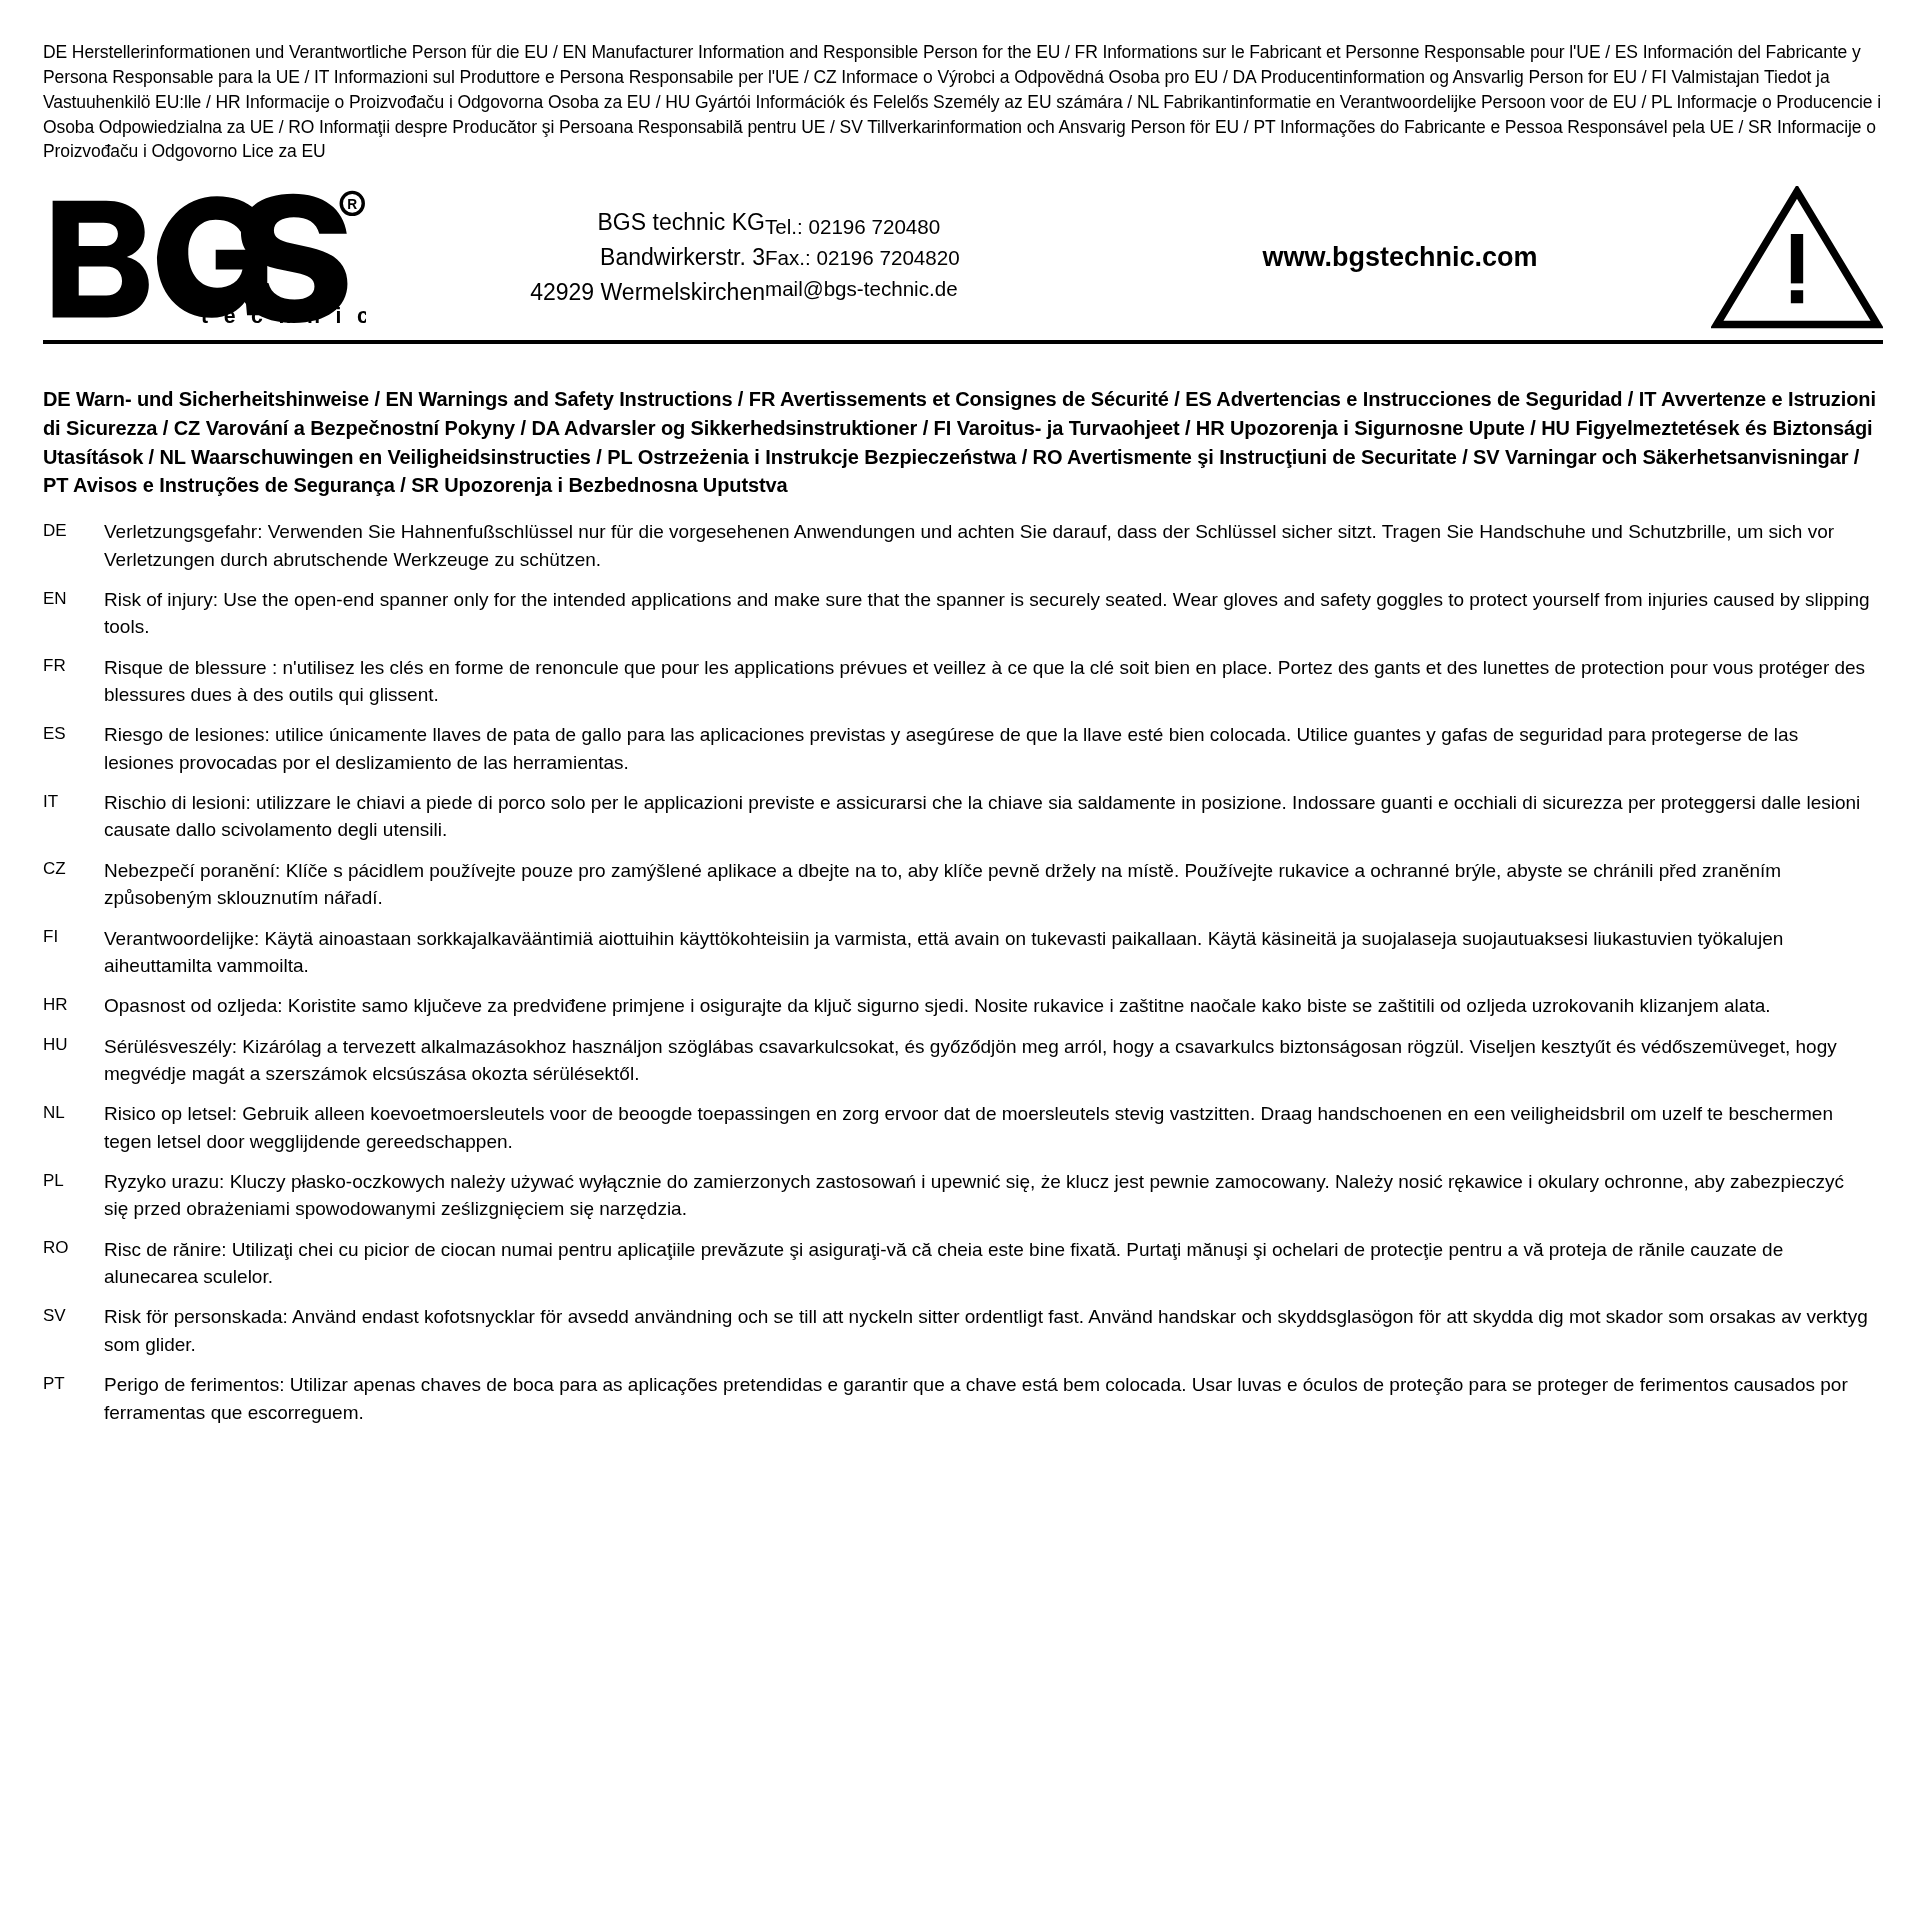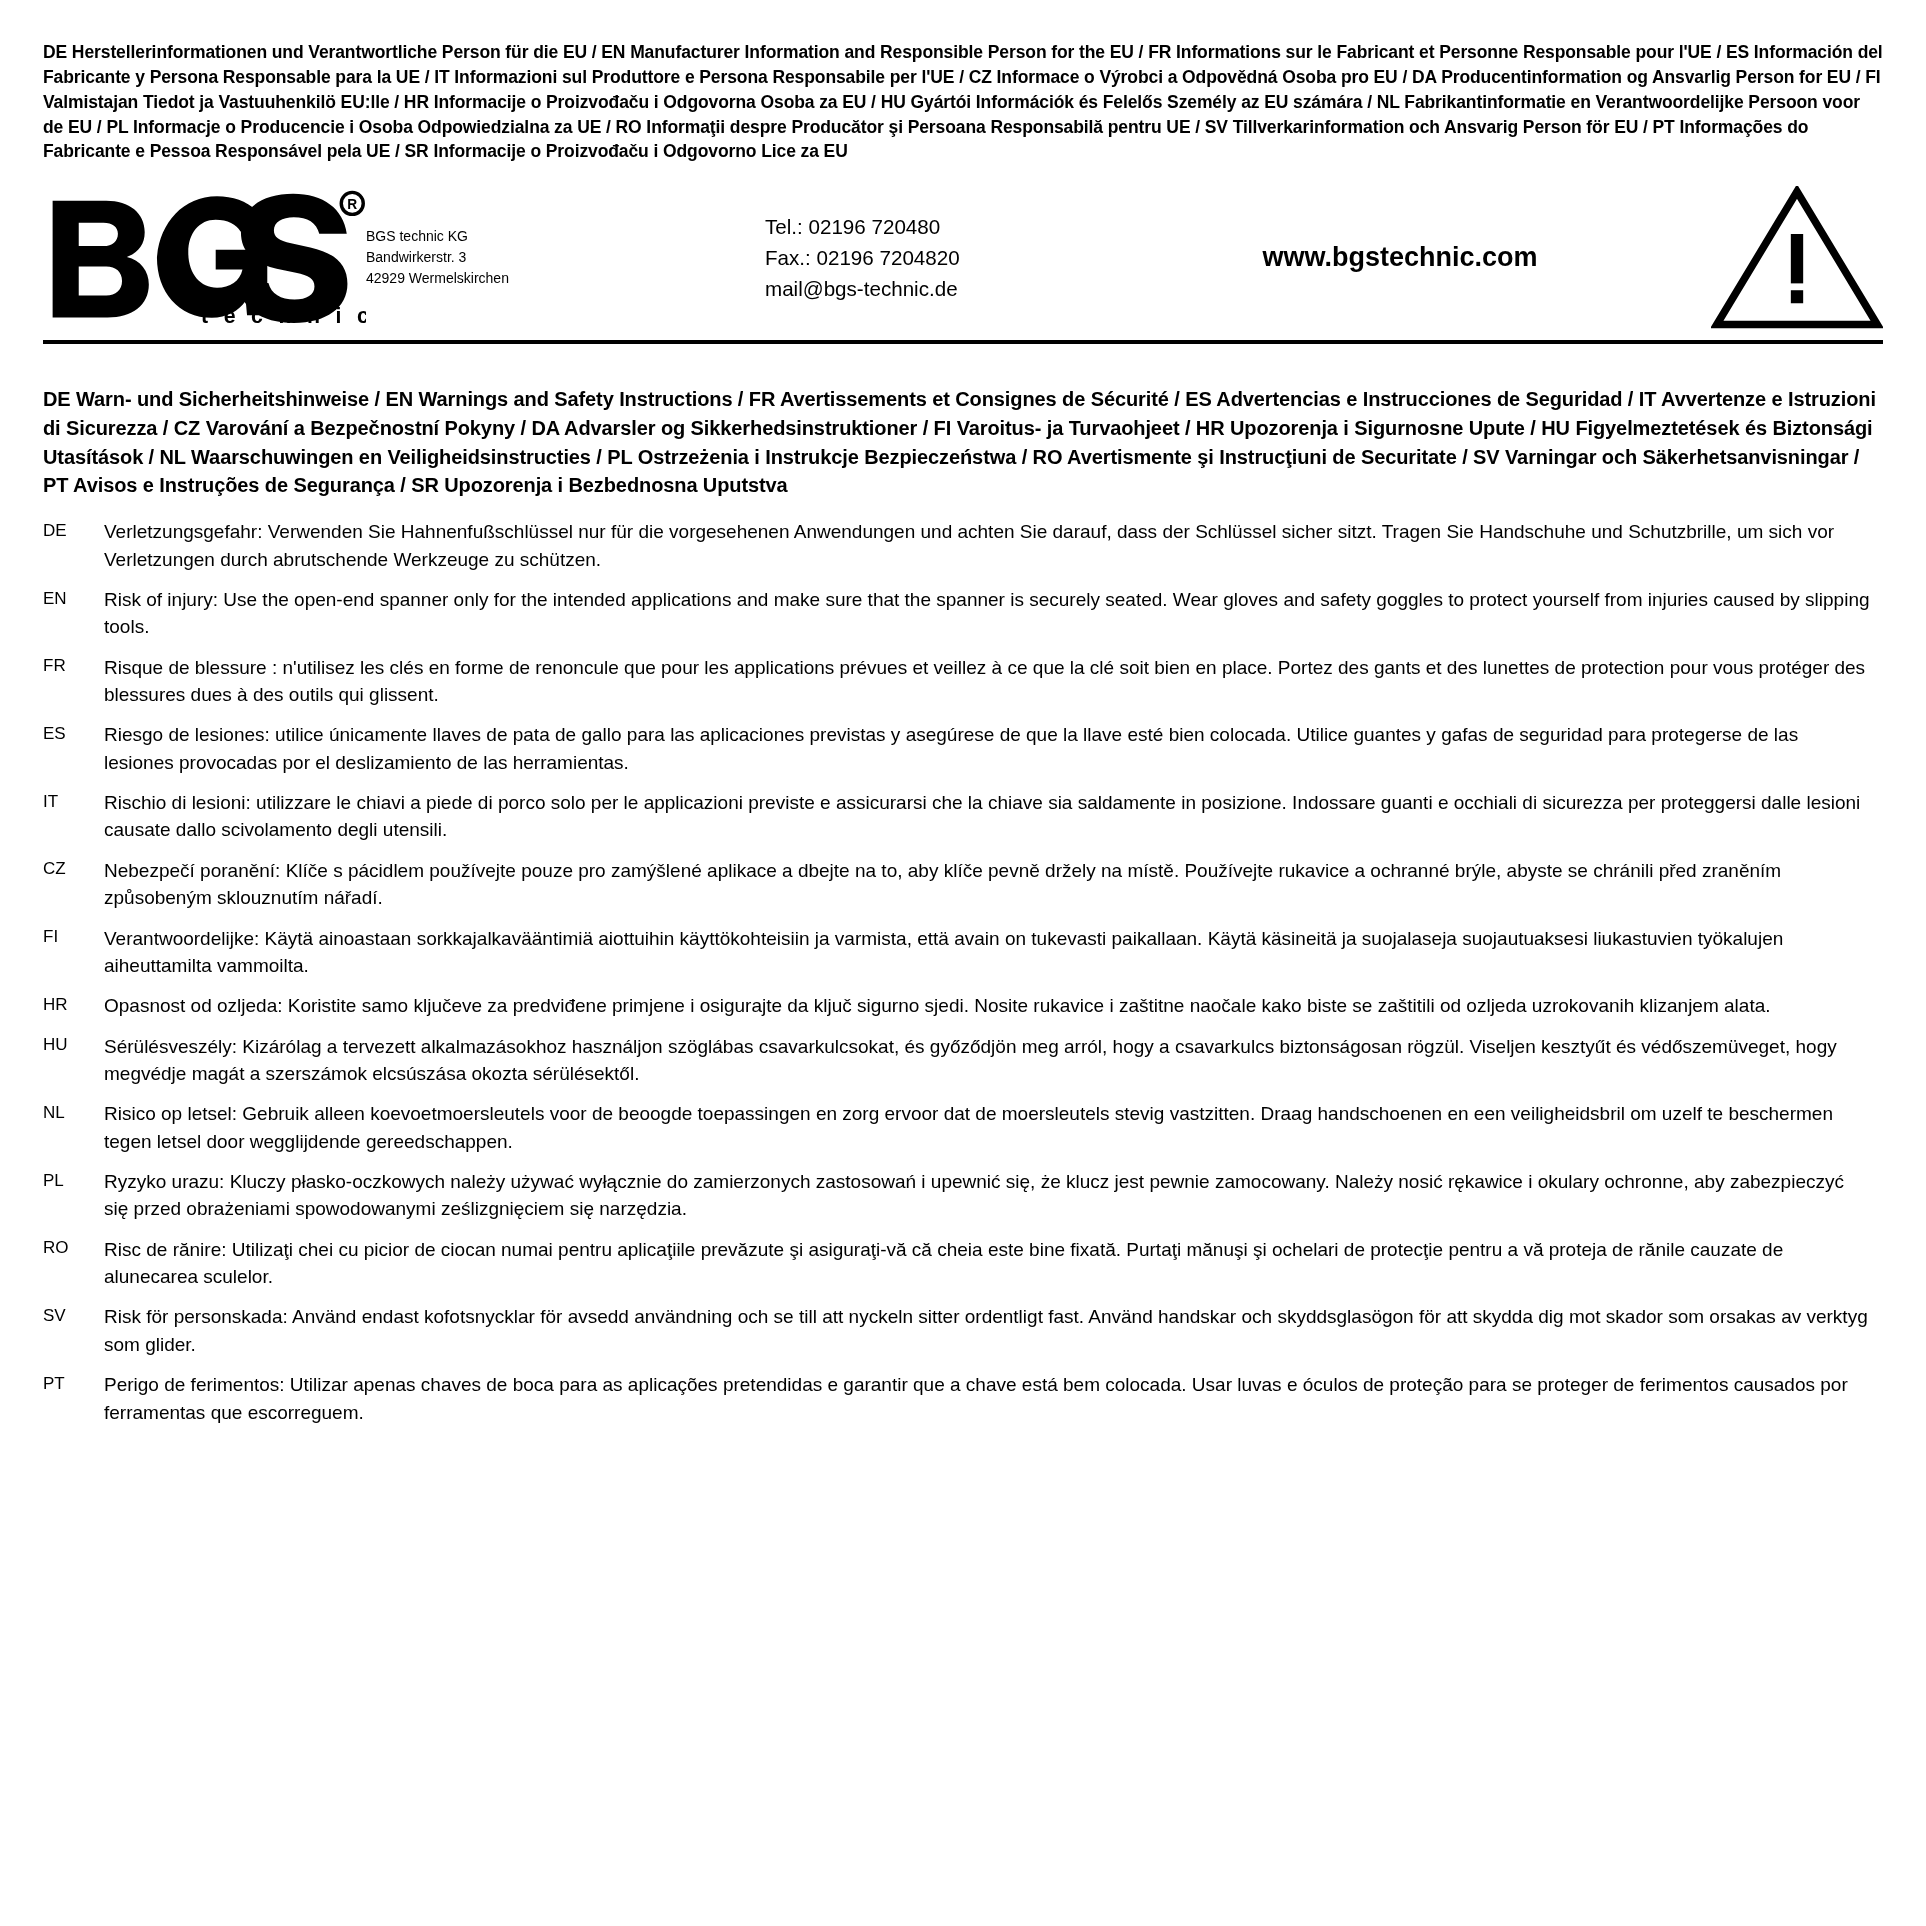--- a/index.html
+++ b/index.html
@@ -17,21 +17,21 @@
   .page {
     box-sizing: border-box;
     width: 1926px;
     height: 1926px;
     padding: 40px 43px 0 43px;
   }
 
   
   .top-heading {
     font-size: 17.5px;
-    font-weight: bold;
+    font-weight: normal;
     line-height: 1.42;
     letter-spacing: -0.1px;
     margin: 0 0 18px 0;
     text-align: left;
   }
 
   
   .company-band {
     position: relative;
     display: flex;
@@ -43,23 +43,24 @@
   .logo-box {
     width: 323px;
     flex: 0 0 323px;
     position: relative;
     height: 144px;
   }
   .logo-svg { display:block; }
 
   .addr-block {
     flex: 0 0 399px;
-    font-size: 14px;
+    font-size: 23px;
     line-height: 1.52;
     padding-bottom: 4.1px;
+    text-align: right;
   }
   .contact-block {
     flex: 0 0 358px;
     font-size: 20.6px;
     line-height: 1.52;
     padding-bottom: 4.1px;
   }
   .web-block {
     flex: 1 1 auto;
     text-align: center;

